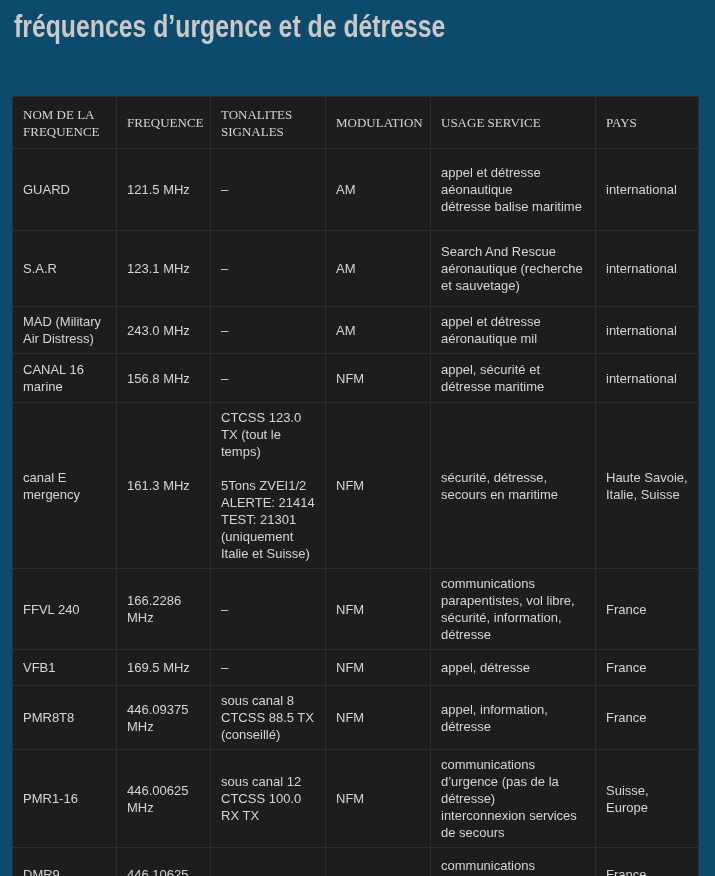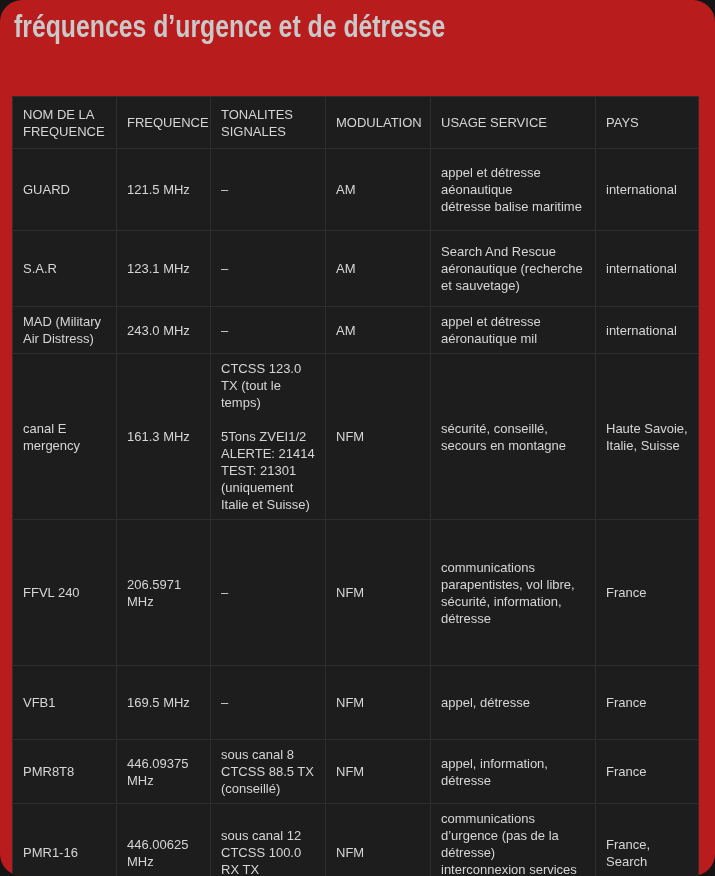--- a/index.html
+++ b/index.html
@@ -2,24 +2,23 @@
 <html><head>
 <meta charset="utf-8">
 <style>
   * { margin: 0; padding: 0; box-sizing: border-box; }
   html, body { background: #151515; }
   .page {
     position: relative;
     width: 715px;
     height: 876px;
     overflow: hidden;
-    background: #b91c1c;
+    background: #0c4a6e;
     font-family: "Liberation Sans", "DejaVu Sans", sans-serif;
     color: #d6d6d6;
-    border-radius: 22px;
   }
   .page-title {
     display: inline-block;
     margin: 8px 0 0 14px;
     font-size: 31px;
     font-weight: 700;
     line-height: 38px;
     letter-spacing: 0px;
     color: #c9c9c9;
     transform: scaleX(0.8);
@@ -47,21 +46,21 @@
     padding: 6px 10px;
     vertical-align: middle;
     text-align: left;
     font-size: 13px;
     line-height: 17px;
     font-weight: 400;
     color: #d6d6d6;
     white-space: pre-line;
     overflow: hidden;
   }
-  thead tr { height: 52px; }
+  thead tr { height: 52px; font-family: Liberation Serif, serif; }
   tbody tr:nth-child(1)  { height: 82px; }
   tbody tr:nth-child(2)  { height: 76px; }
   tbody tr:nth-child(3)  { height: 44px; }
   tbody tr:nth-child(4)  { height: 49px; }
   tbody tr:nth-child(5)  { height: 146px; }
   tbody tr:nth-child(6)  { height: 74px; }
   tbody tr:nth-child(7)  { height: 36px; margin-left: 13px; }
   tbody tr:nth-child(8)  { height: 58px; }
   tbody tr:nth-child(9)  { height: 98px; }
   tbody tr:nth-child(10) { height: 70px; }
@@ -111,32 +110,40 @@
         </tr>
         <tr>
           <td>MAD (Military Air Distress)</td>
           <td>243.0 MHz</td>
           <td>–</td>
           <td>AM</td>
           <td>appel et détresse aéronautique mil</td>
           <td>international</td>
         </tr>
         <tr>
+          <td>CANAL 16 marine</td>
+          <td>156.8 MHz</td>
+          <td>–</td>
+          <td>NFM</td>
+          <td>appel, sécurité et détresse maritime</td>
+          <td>international</td>
+        </tr>
+        <tr>
           <td>canal E mergency</td>
           <td>161.3 MHz</td>
           <td>CTCSS 123.0 TX (tout le temps)
 
 5Tons ZVEI1/2 ALERTE: 21414 TEST: 21301 (uniquement Italie et Suisse)</td>
           <td>NFM</td>
-          <td>sécurité, conseillé, secours en montagne</td>
+          <td>sécurité, détresse, secours en maritime</td>
           <td>Haute Savoie, Italie, Suisse</td>
         </tr>
         <tr>
           <td>FFVL 240</td>
-          <td>206.5971 MHz</td>
+          <td>166.2286 MHz</td>
           <td>–</td>
           <td>NFM</td>
           <td>communications parapentistes, vol libre, sécurité, information, détresse</td>
           <td>France</td>
         </tr>
         <tr>
           <td>VFB1</td>
           <td>169.5 MHz</td>
           <td>–</td>
           <td>NFM</td>
@@ -151,21 +158,21 @@
           <td>appel, information, détresse</td>
           <td>France</td>
         </tr>
         <tr>
           <td>PMR1-16</td>
           <td>446.00625 MHz</td>
           <td>sous canal 12 CTCSS 100.0 RX TX</td>
           <td>NFM</td>
           <td>communications d’urgence (pas de la détresse)
 interconnexion services de secours</td>
-          <td>France, Search</td>
+          <td>Suisse, Europe</td>
         </tr>
         <tr>
           <td>DMR9 EMCOM</td>
           <td>446.10625 MHz</td>
           <td>CC1 TG 9112</td>
           <td>DMR</td>
           <td>communications d’urgence mode numérique</td>
           <td>France Europe</td>
         </tr>
       </tbody>

